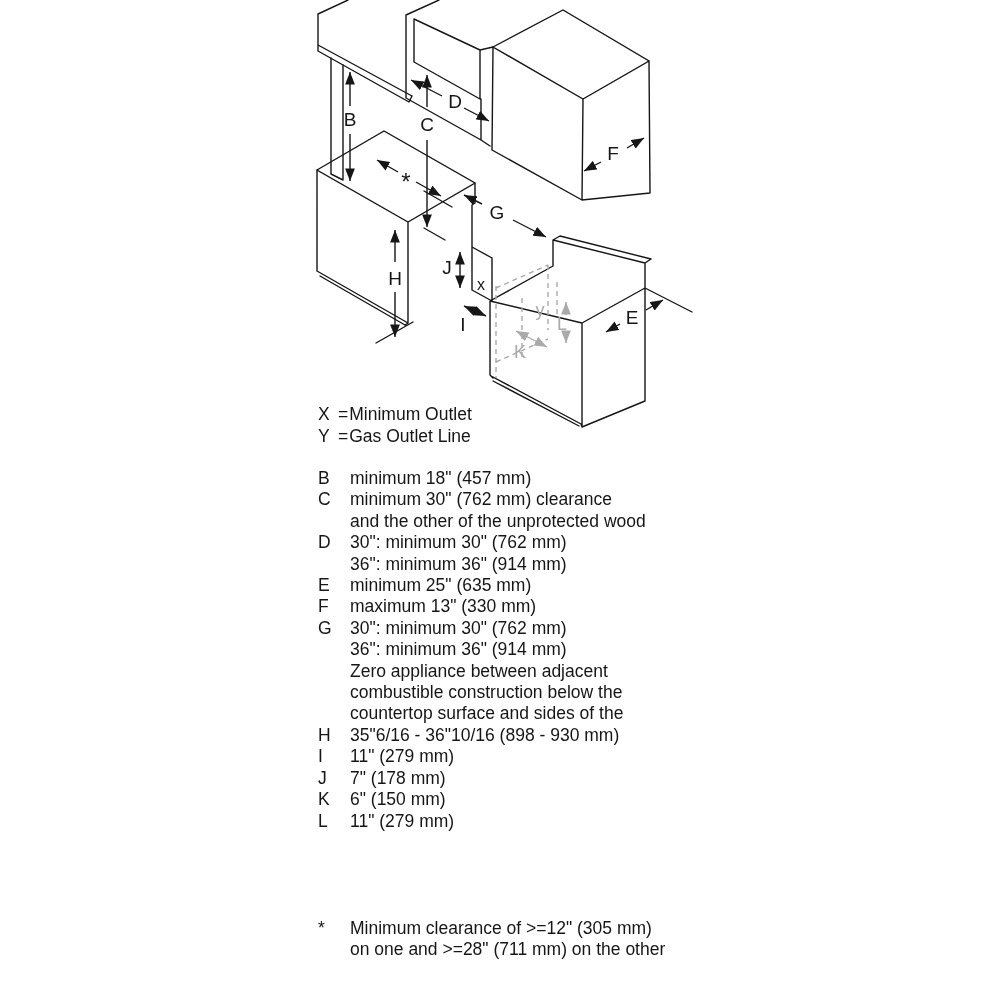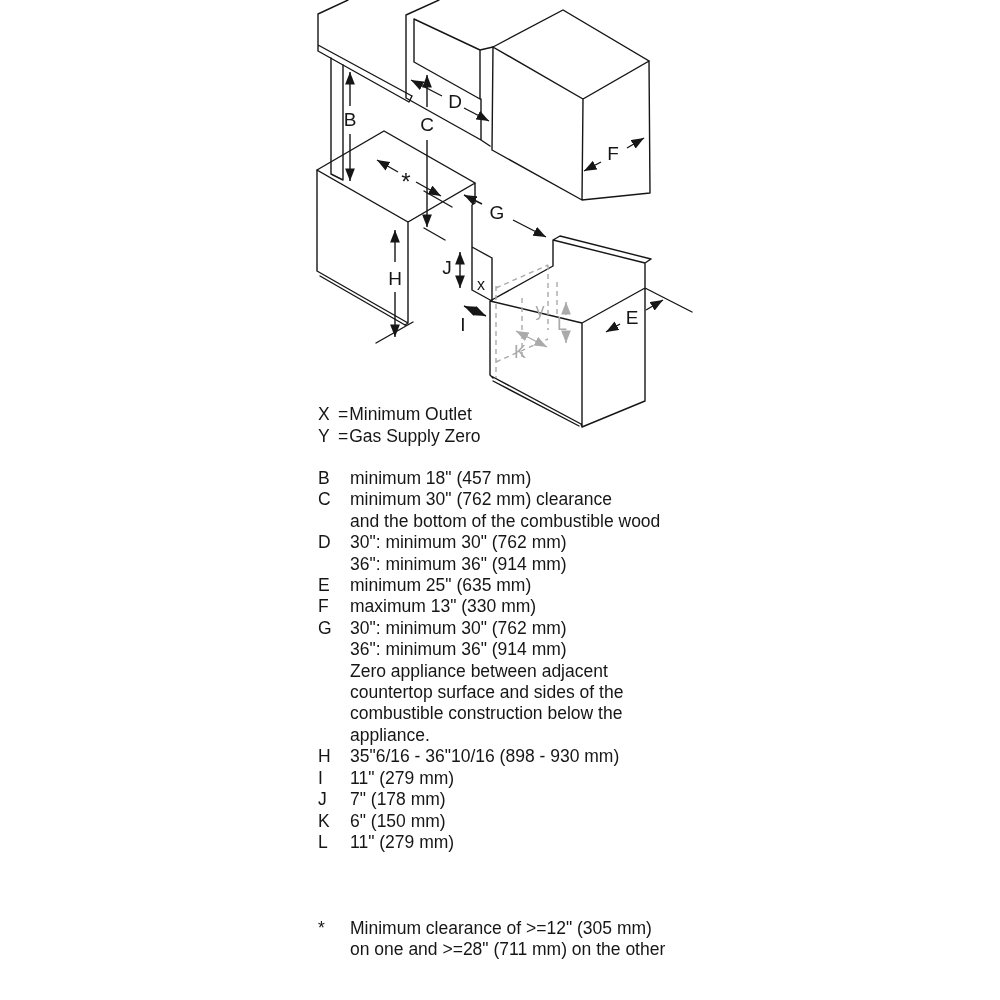--- a/index.html
+++ b/index.html
@@ -123,37 +123,37 @@
   
   <div class="xy-legend">
     <div class="xy-row">
       <span class="xy-sym">X</span>
         <span class="xy-eq">=</span>
         <span>Minimum Outlet</span>
     </div>
     <div class="xy-row">
       <span class="xy-sym">Y</span>
         <span class="xy-eq">=</span>
-        <span>Gas Supply Zero</span>
+        <span>Gas Outlet Line</span>
     </div>
   </div>
 
   
   <div class="clearances">
     <div class="cl-row">
       <div class="cl-key">B</div>
       <div class="cl-lines">
           <div class="cl-line">minimum 18" (457 mm)</div>
         </div>
     </div>
     <div class="cl-row">
       <div class="cl-key">C</div>
       <div class="cl-lines">
         <div class="cl-line">minimum 30" (762 mm) clearance</div>
-        <div class="cl-line">and the bottom of the combustible wood</div>
+        <div class="cl-line">and the other of the unprotected wood</div>
       </div>
     </div>
     <div class="cl-row">
       <div class="cl-key">D</div>
       <div class="cl-lines">
         <div class="cl-line">30": minimum 30" (762 mm)</div>
         <div class="cl-line">36": minimum 36" (914 mm)</div>
       </div>
     </div>
     <div class="cl-row">
@@ -167,23 +167,22 @@
       <div class="cl-lines">
           <div class="cl-line">maximum 13" (330 mm)</div>
         </div>
     </div>
     <div class="cl-row">
       <div class="cl-key">G</div>
       <div class="cl-lines">
         <div class="cl-line">30": minimum 30" (762 mm)</div>
         <div class="cl-line">36": minimum 36" (914 mm)</div>
         <div class="cl-line">Zero appliance between adjacent</div>
+        <div class="cl-line">combustible construction below the</div>
         <div class="cl-line">countertop surface and sides of the</div>
-        <div class="cl-line">combustible construction below the</div>
-        <div class="cl-line">appliance.</div>
       </div>
     </div>
     <div class="cl-row">
       <div class="cl-key">H</div>
       <div class="cl-lines">
           <div class="cl-line">35"6/16 - 36"10/16 (898 - 930 mm)</div>
         </div>
     </div>
     <div class="cl-row">
       <div class="cl-key">I</div>

